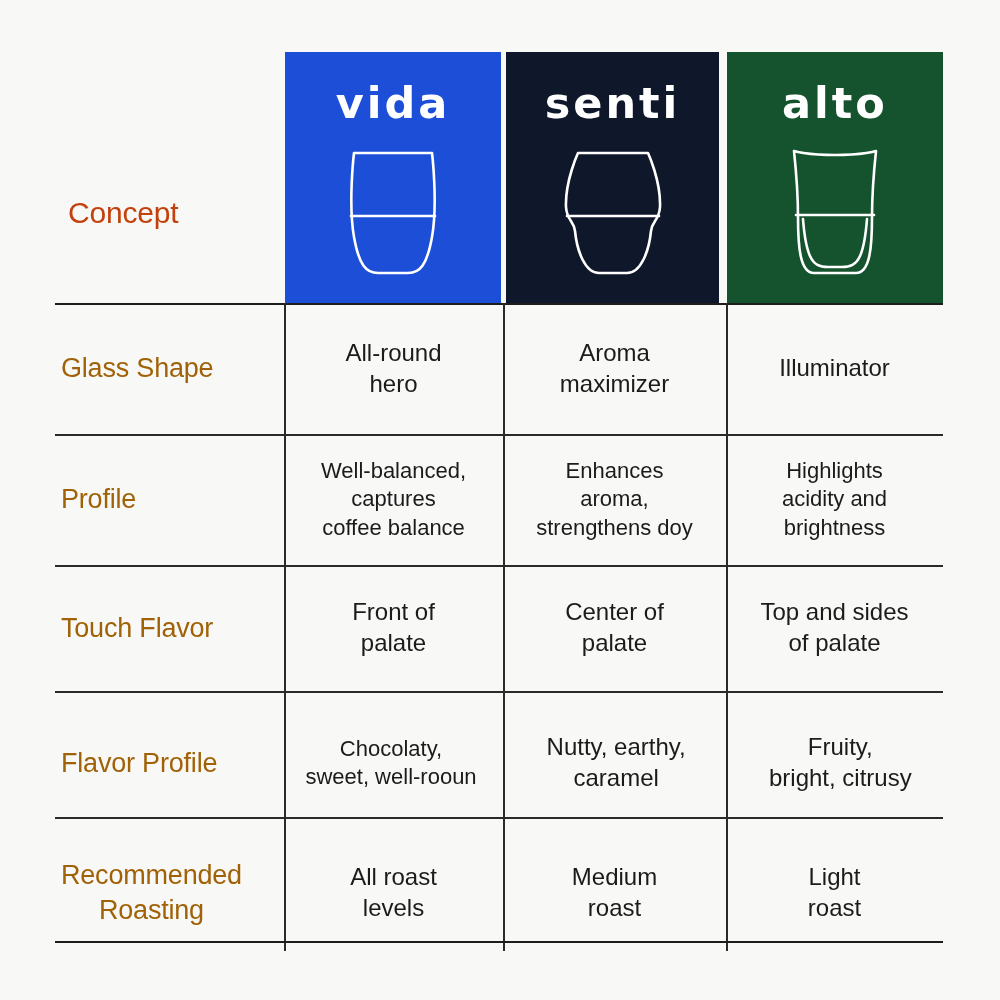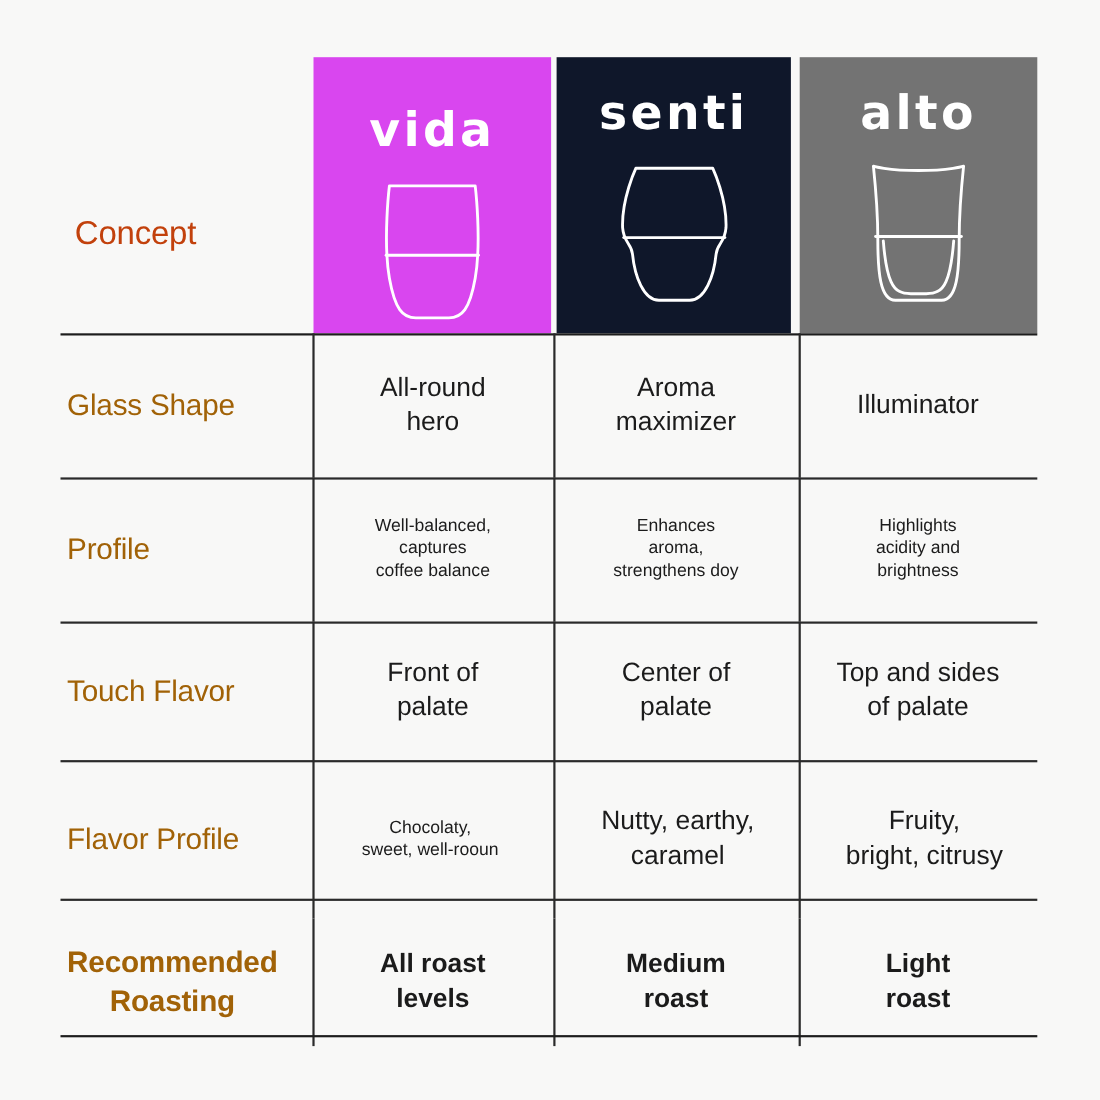--- a/index.html
+++ b/index.html
@@ -24,23 +24,23 @@
   
   .brand-panel {
     position: absolute;
     top: 52px;
     height: 251px;
     display: flex;
     flex-direction: column;
     align-items: center;
     overflow: hidden;
   }
-  .brand-panel.vida  { left: 285px; width: 216px; background: #d946ef; justify-content: flex-end; }
+  .brand-panel.vida  { left: 285px; width: 216px; background: #1d4ed8; }
   .brand-panel.senti { left: 506px; width: 213px; background: #0f172a; }
-  .brand-panel.alto  { left: 727px; width: 216px; background: #737373; }
+  .brand-panel.alto  { left: 727px; width: 216px; background: #14532d; }
 
   .brand-name {
     margin-top: 30px;
     font-size: 43px;
     font-weight: 700;
     letter-spacing: 3px;
     color: #ffffff;
     line-height: 1;
     font-family: "DejaVu Sans", sans-serif;
   }
@@ -103,27 +103,27 @@
     color: #a16207;
     letter-spacing: -0.2px;
   }
   .cell.c1 { width: 219px; }
   .cell.c2 { width: 223px; }
   .cell.c3 { width: 217px; text-align: center; }
   .cell.val {
     font-size: 24px;
     color: #1b1b1b;
   }
-  .cell.val.small { font-size: 16px; }
+  .cell.val.small { font-size: 22px; }
 
   .row-glass   { height: 131px; }
   .row-feat    { height: 131px; }
   .row-touch   { height: 126px; }
   .row-flavor  { height: 144px; gap: 16px; }
-  .row-roast   { height: 116px; font-weight: bold; }
+  .row-roast   { height: 116px; }
 
   
   #concept-label {
     position: absolute;
     left: 68px;
     top: 196px;
     font-size: 30px;
     color: #c2410c;
     letter-spacing: -0.2px;
   }

